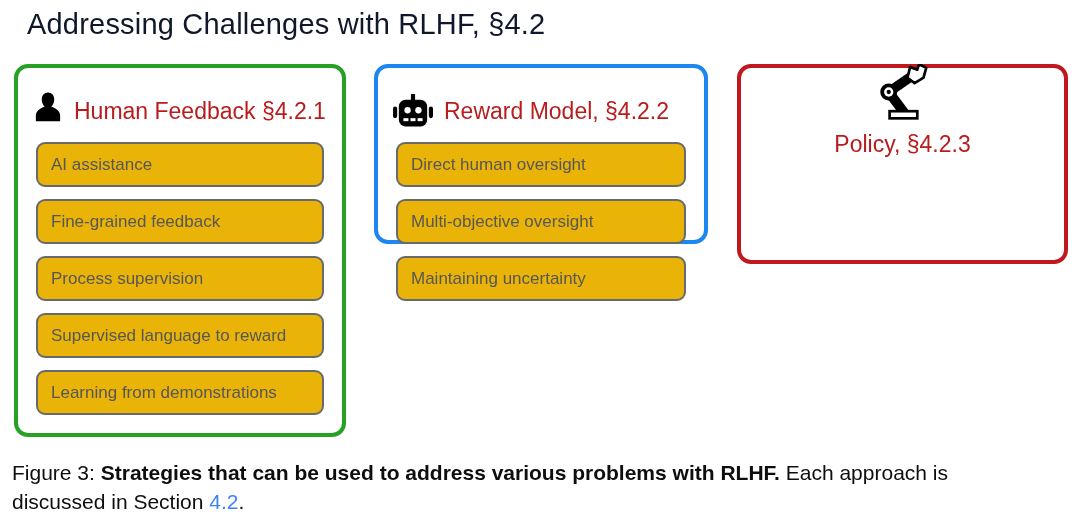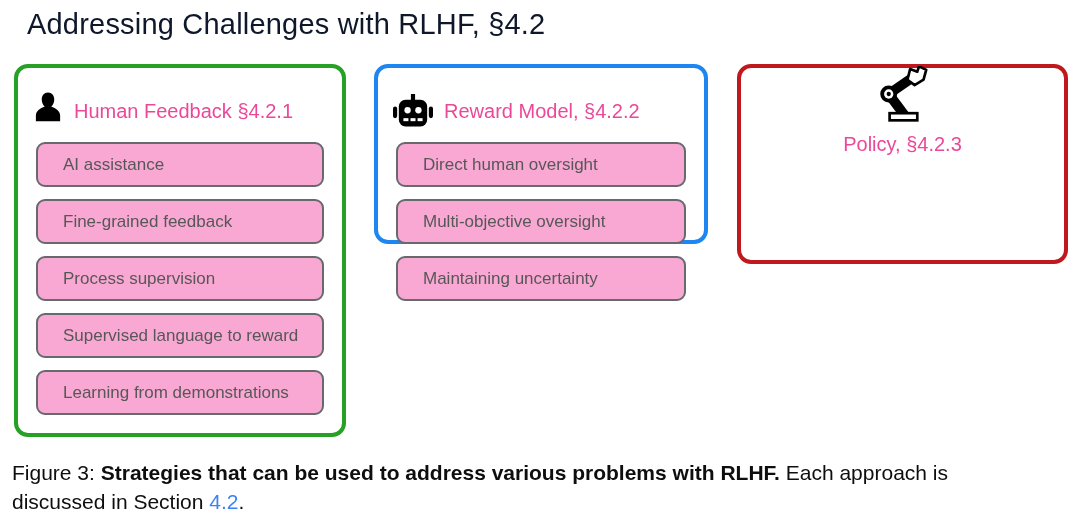--- a/index.html
+++ b/index.html
@@ -8,25 +8,25 @@
   .fig-title{position:absolute;left:27px;top:8px;font-size:29px;font-weight:500;
              color:#0f172a;letter-spacing:0.2px;white-space:nowrap;}
   .col{position:absolute;top:64px;border:4px solid #888;border-radius:14px;background:#ffffff;
        box-sizing:border-box;}
   .col-green{left:14px;width:332px;height:373px;}
   .col-blue{left:374px;width:334px;height:180px;}
   .col-red{left:737px;width:331px;height:200px;}
   .box-header{height:62px;margin-top:12px;display:flex;align-items:center;gap:11px;
               padding:0 0 0 15px;}
   .box-header.centered{justify-content:center;padding:0;flex-direction:column;}
-  .box-heading{font-size:20px;color:#ec4899;white-space:nowrap;}
+  .box-heading{font-size:23px;color:#b91c1c;white-space:nowrap;}
   .icon{flex:0 0 auto;display:block;}
   .items{display:flex;flex-direction:column;gap:12px;margin:0 18px;}
-  .pill{height:45px;border:2px solid #666a6d;border-radius:9px;background:#f9a8d4;
-        box-sizing:border-box;display:flex;align-items:center;padding-left:25px;
+  .pill{height:45px;border:2px solid #666a6d;border-radius:9px;background:#eab308;
+        box-sizing:border-box;display:flex;align-items:center;padding-left:13px;
         font-size:17px;color:#575757;white-space:nowrap;overflow:hidden;}
   .caption{position:absolute;left:12px;top:458px;width:1060px;
            font-family:Liberation Sans, sans-serif;font-size:21px;color:#0e0e0e;line-height:29px;}
   .caption b{font-weight:bold;}
   .ref{cursor:pointer;}
 </style>
 </head>
 <body>
 
 <div class="page">

